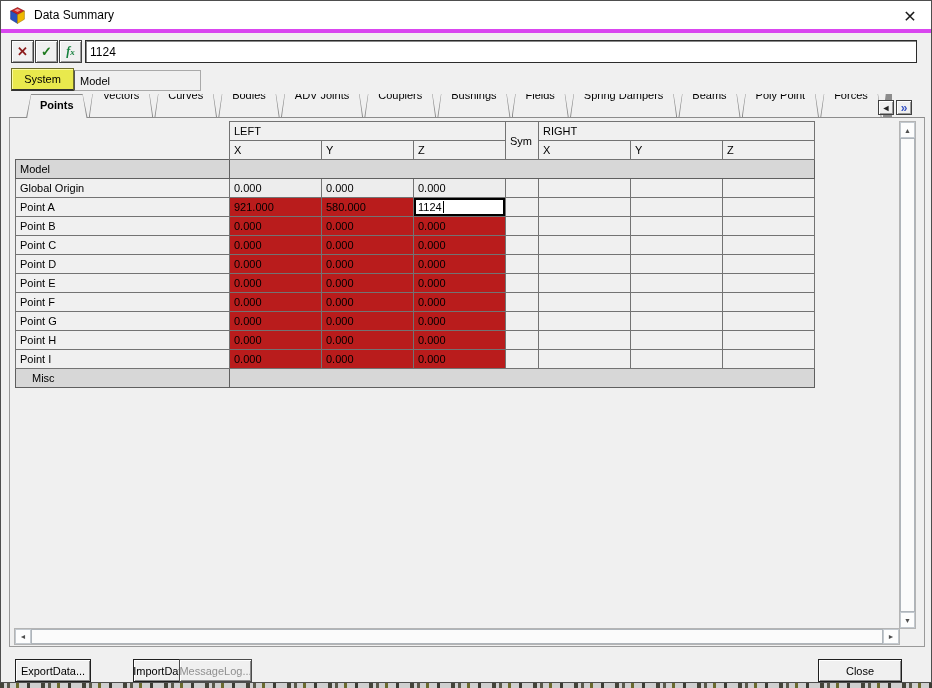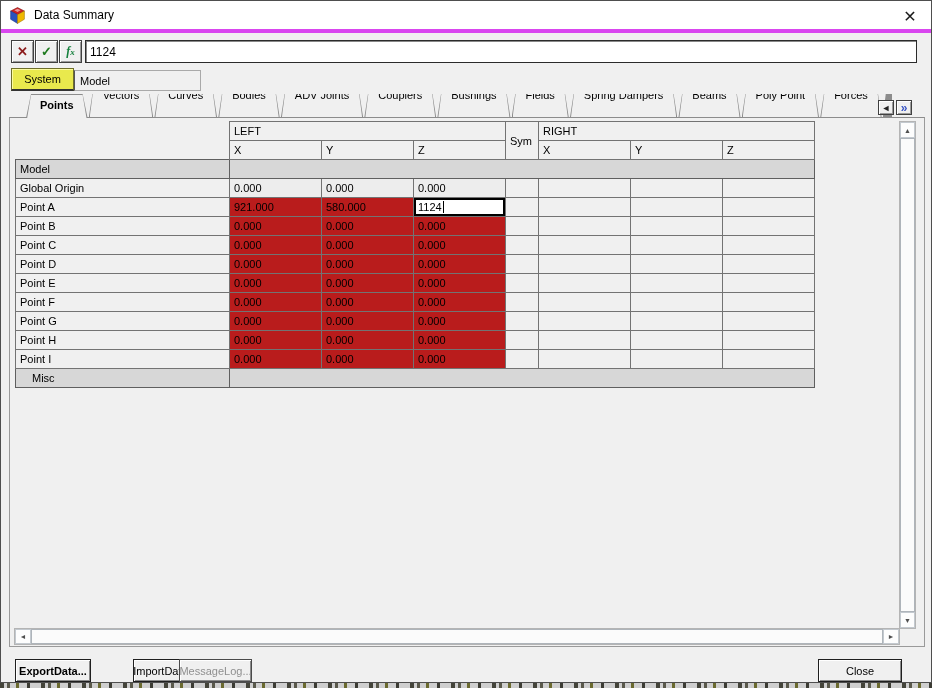--- a/index.html
+++ b/index.html
@@ -97,21 +97,21 @@
   .sb-btn { flex:0 0 16px; background:#fdfdfd; border:1px solid #c3c9cf;
             display:flex; align-items:center; justify-content:center;
             font-size:8px; color:#4f4f4f; }
   .sb-thumb { flex:1; background:#fbfbfb; border:1px solid #aeb4ba; margin:0; }
 
   
   .footer-btn { position:absolute; top:658px; height:23px; background:#f0f0f0;
                 border:1px solid #1f1f1f;
                 box-shadow: inset 1px 1px 0 #ffffff, inset -1px -1px 0 #8a8a8a;
                 display:flex; align-items:center; justify-content:center; font-size:11px; }
-  .fb-export  { left:14px;  width:76px;font-weight:bold; }
+  .fb-export  { left:14px;  width:76px; }
   .fb-import  { left:96px;  width:64px;margin-left:36px; }
   .fb-msglog  { left:178px; width:73px; border:1px solid #4a4a4a; color:#8f8f8f; }
   .fb-close   { left:817px; width:84px; }
 
   
   .desktop-strip { position:absolute; left:0; top:683px; width:932px; height:5px;
                    background:#cfcfcf;
                    background-image: repeating-linear-gradient(90deg,
                      #44443a 0 4px, #cfcfcf 4px 7px, #5a594b 7px 10px, #cfcfcf 10px 16px,
                      #6b6a2f 16px 19px, #cfcfcf 19px 27px, #3c3c34 27px 30px, #cfcfcf 30px 41px); }

